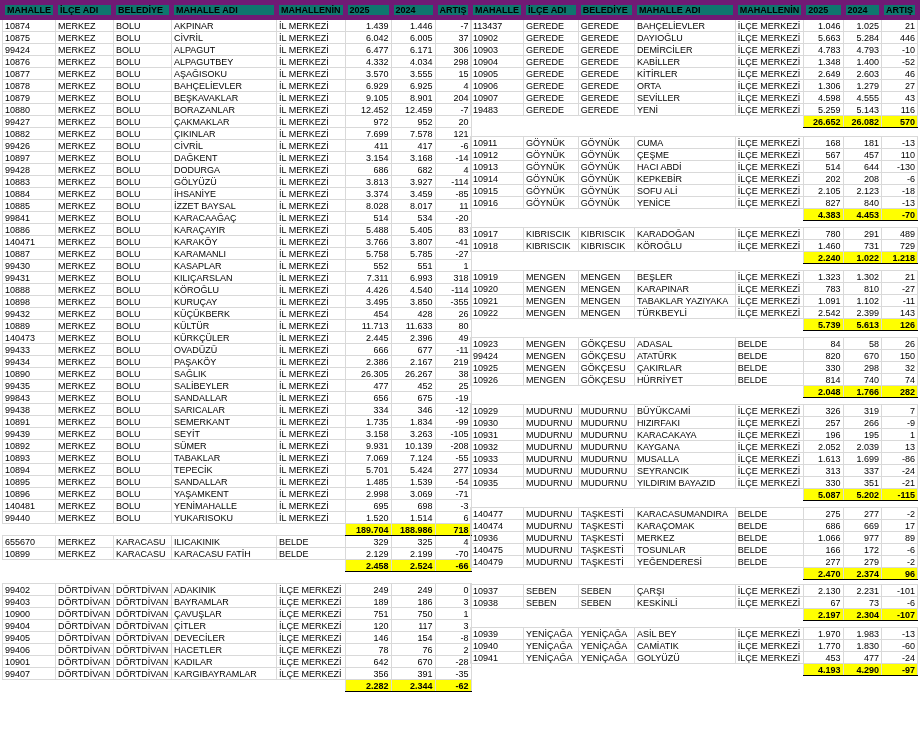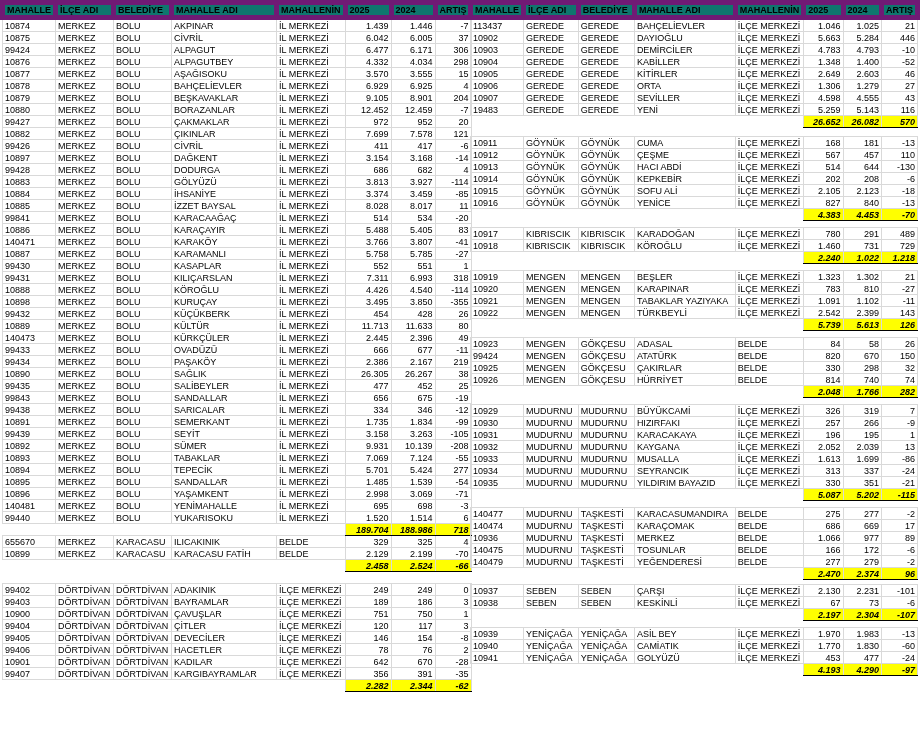--- a/index.html
+++ b/index.html
@@ -2,21 +2,21 @@
 <html><head>
 <meta charset="utf-8">
 <style>
   html,body{margin:0;padding:0;background:#ffffff;}
   body{font-family:"Liberation Sans", sans-serif;}
   #page{width:920px;height:742px;position:relative;overflow:hidden;background:#fff;}
   table{border-collapse:collapse;table-layout:fixed;}
   td,th{font-size:9px;line-height:10px;padding:0 2px;border:1px solid #d9d9d9;white-space:nowrap;overflow:hidden;}
   .hdr td{font-weight:bold;border:5px solid #701a75;background:#0f766e;text-align:left;font-size:9px;}
   .num{text-align:right;}
-  .hl{background:#ffff00;font-weight:bold;font-style:italic;}
+  .hl{background:#ffff00;font-weight:bold;}
   .sumrow td{border-top:1px solid #000;border-bottom:1px solid #000;}
   .blank td{border:none;height:9px;}
   .left-tbl{position:absolute;left:0;top:0;}
   .right-tbl{position:absolute;left:468px;top:0;}
   .tight td{height:11px;}
 </style>
 </head>
 <body>
 
 <div id="page">

